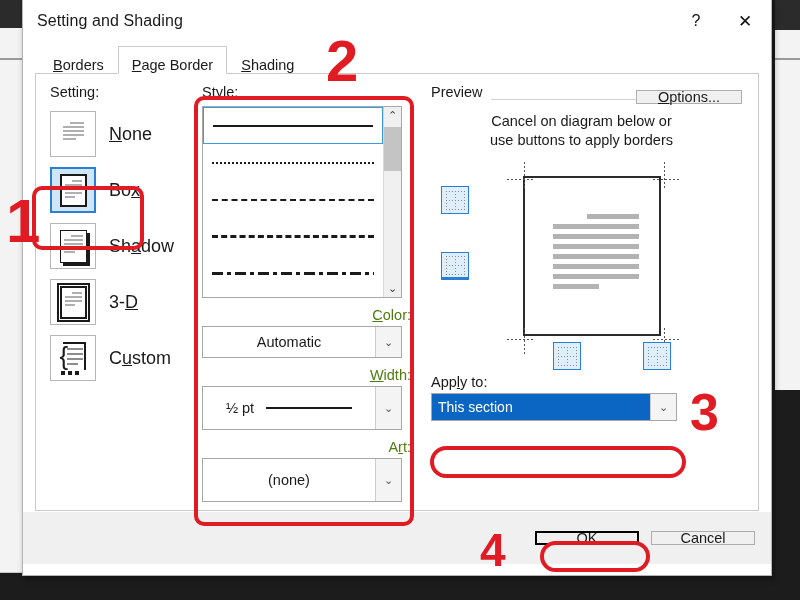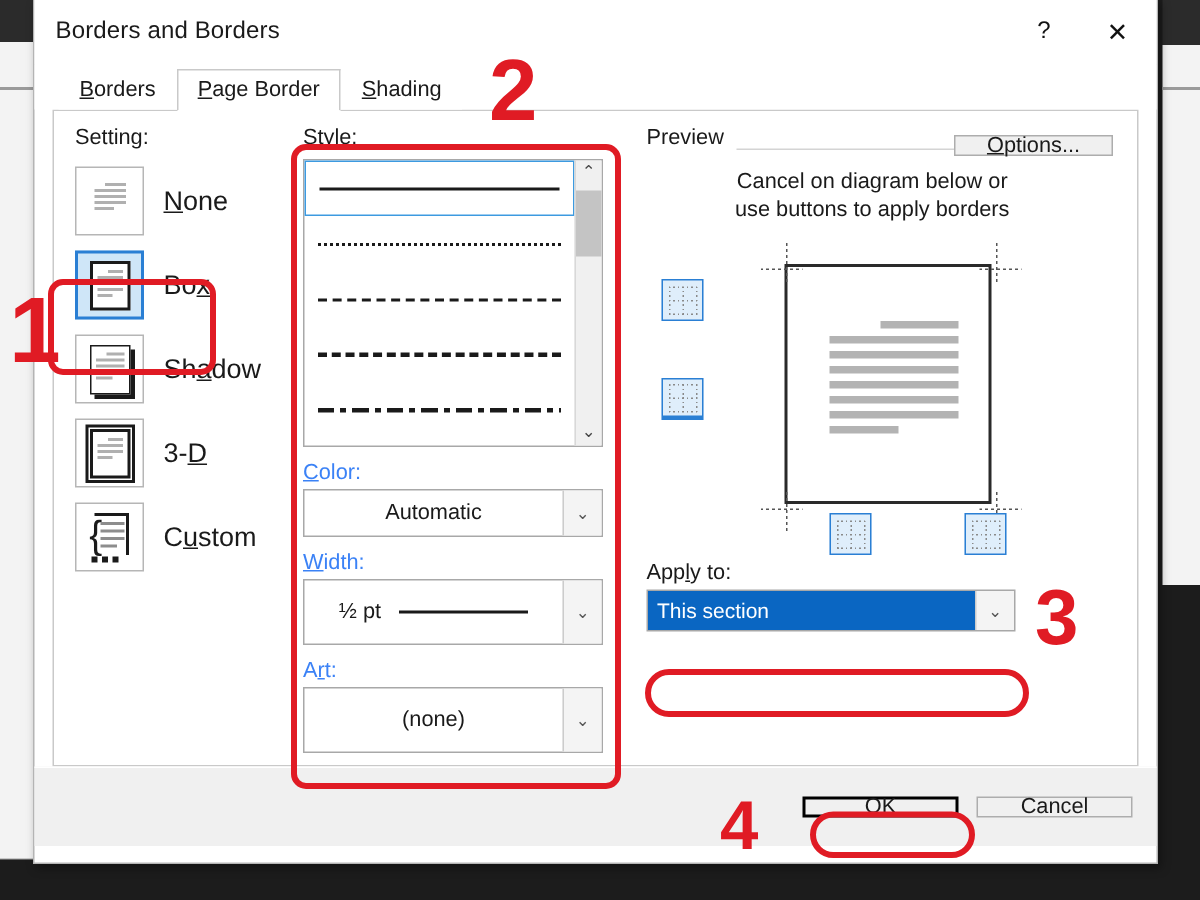--- a/index.html
+++ b/index.html
@@ -74,21 +74,21 @@
 
   .tabstrip {
     height: 30px; flex: 0 0 30px;
     background: #ffffff;
     display: flex; align-items: flex-end;
     padding-left: 16px;
     position: relative; z-index: 3;
   }
   .tab {
     height: 28px; padding: 0 13px;
-    display: flex; align-items: center;
+    display: flex; align-items: flex-end;
     font-size: 14.5px; color: #1a1a1a;
     border: 1px solid transparent;
     border-bottom: none;
     background: #ffffff;
     position: relative;
   }
   .tab.inactive { background: #ffffff; color: #1a1a1a; }
   .tab.active {
     background: #ffffff;
     border-color: #c9c9c9;
@@ -194,21 +194,21 @@
         #1a1a1a 0 11px, transparent 11px 15px, #1a1a1a 15px 19px, transparent 19px 23px);
   }
   .scrollbar {
     width: 18px; background: #f0f0f0; border-left: 1px solid #d8d8d8;
     display: flex; flex-direction: column; align-items: center;
     justify-content: space-between;
   }
   .sb-arrow { font-size: 11px; color: #444; height: 17px; line-height: 17px; }
   .sb-thumb { width: 17px; height: 44px; background: #c4c4c4; position: absolute; top: 20px; right: 0; }
 
-  .field-label { font-size: 14.5px; color: #3b82f6; margin: 9px 0 3px 0; }
+  .field-label { font-size: 14.5px; color: #4d7c0f; margin: 9px 0 3px 0; text-align: right; }
   .field-label u { text-decoration: underline; }
 
   .combo {
     width: 200px; height: 32px;
     border: 1px solid #a8a8a8; background: #fff;
     display: flex; align-items: center;
     position: relative;
   }
   .combo .val {
     flex: 1 1 auto; text-align: center; font-size: 14.5px; color: #1a1a1a;
@@ -346,21 +346,21 @@
 <div class="backdrop-left-strip"></div>
 <div class="backdrop-left-line"></div>
 <div class="backdrop-right-dark"></div>
 <div class="backdrop-right-strip"></div>
 <div class="backdrop-right-line"></div>
 <div class="backdrop-bottom"></div>
 
 <div class="dialog">
 
   <div class="titlebar">
-    <div class="dlg-title">Borders and Borders</div>
+    <div class="dlg-title">Setting and Shading</div>
     <div class="title-btns">
       <button class="title-btn">?</button>
       <button class="title-btn close">✕</button>
     </div>
   </div>
 
   <div class="tabstrip">
     <div class="tab inactive">
         <span><u>B</u>orders</span>
       </div>

